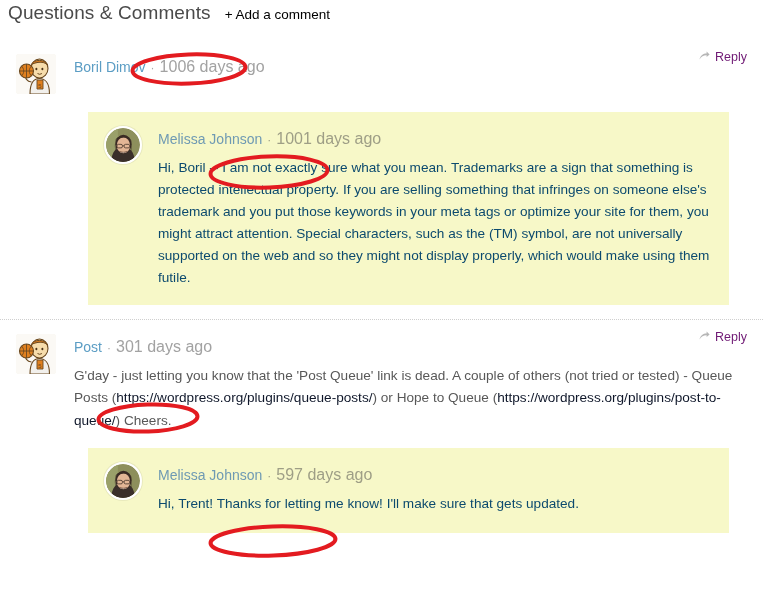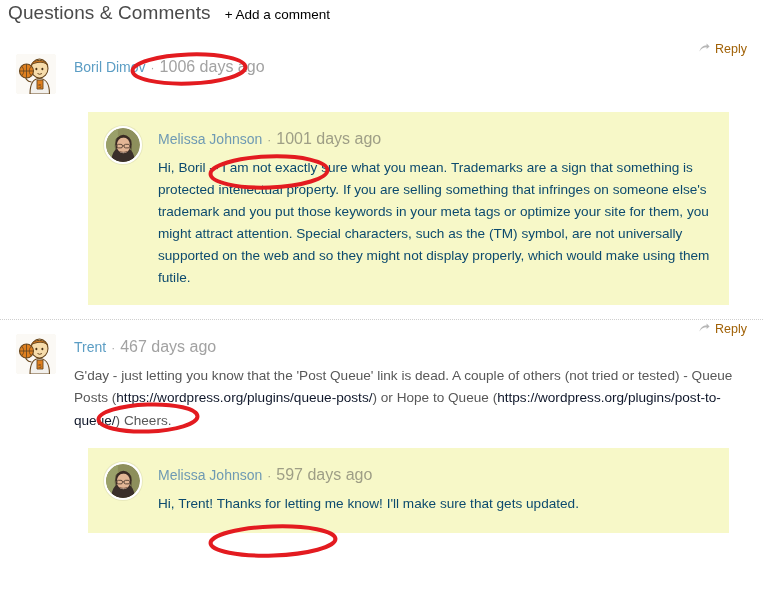--- a/index.html
+++ b/index.html
@@ -118,26 +118,26 @@
     color: #0f172a;
     text-decoration: none;
   }
   .comment-body p { margin: 0 0 16px 0; }
   .comment-body p:last-child { margin-bottom: 0; }
 
   
   .reply-link {
     position: absolute;
     right: 16px;
-    top: 2px;
+    top: 10px;
     display: flex;
     align-items: center;
     gap: 5px;
     font-size: 12.5px;
-    color: #a16207;
+    color: #701a75;
     text-decoration: none;
     cursor: pointer;
   }
   .reply-link .arrow-ico { display: block; }
 
   
   .reply-wrap {
     margin: 18px 18px 4px 72px;
     background: #f7f8c8;
     padding: 14px 18px 16px 16px;
@@ -281,23 +281,23 @@
             <path d="M21 26 h6 v9 h-6 z" fill="#e0801f" stroke="#6b4a22" stroke-width="0.9"></path>
             <text x="24" y="33.5" font-size="6" text-anchor="middle" fill="#6b4a22" font-family="'Liberation Sans',sans-serif">5</text>
             <path d="M15.5 28 C11 27.5 8.5 24 9.5 20.5" stroke="#6b4a22" stroke-width="1.2" fill="none"></path>
             <circle cx="10.5" cy="17" r="7" fill="#e0801f" stroke="#6b4a22" stroke-width="1.1"></circle>
             <path d="M3.6 17 h13.8 M10.5 10 v14 M5.3 11.9 C8.5 14.5 8.5 19.5 5.3 22.1 M15.7 11.9 C12.5 14.5 12.5 19.5 15.7 22.1" stroke="#6b4a22" stroke-width="0.9" fill="none"></path>
           </svg>
         </div>
 
         <div class="comment-main">
           <div class="comment-meta">
-            <a class="author-name">Trent</a>
+            <a class="author-name">Post</a>
             <span class="meta-sep">·</span>
-            <span class="timestamp">467 days ago</span>
+            <span class="timestamp">301 days ago</span>
           </div>
           <div class="comment-body">
             <p>
               <span>G'day - just letting you know that the 'Post Queue' link is dead. A couple of others (not tried or tested) - Queue Posts (</span><a>https://wordpress.org/plugins/queue-posts/</a><span>) or Hope to Queue (</span><a>https://wordpress.org/plugins/post-to-queue/</a><span>) Cheers.</span>
             </p>
           </div>
         </div>
       </div>
 
       <div class="reply-wrap compact">

